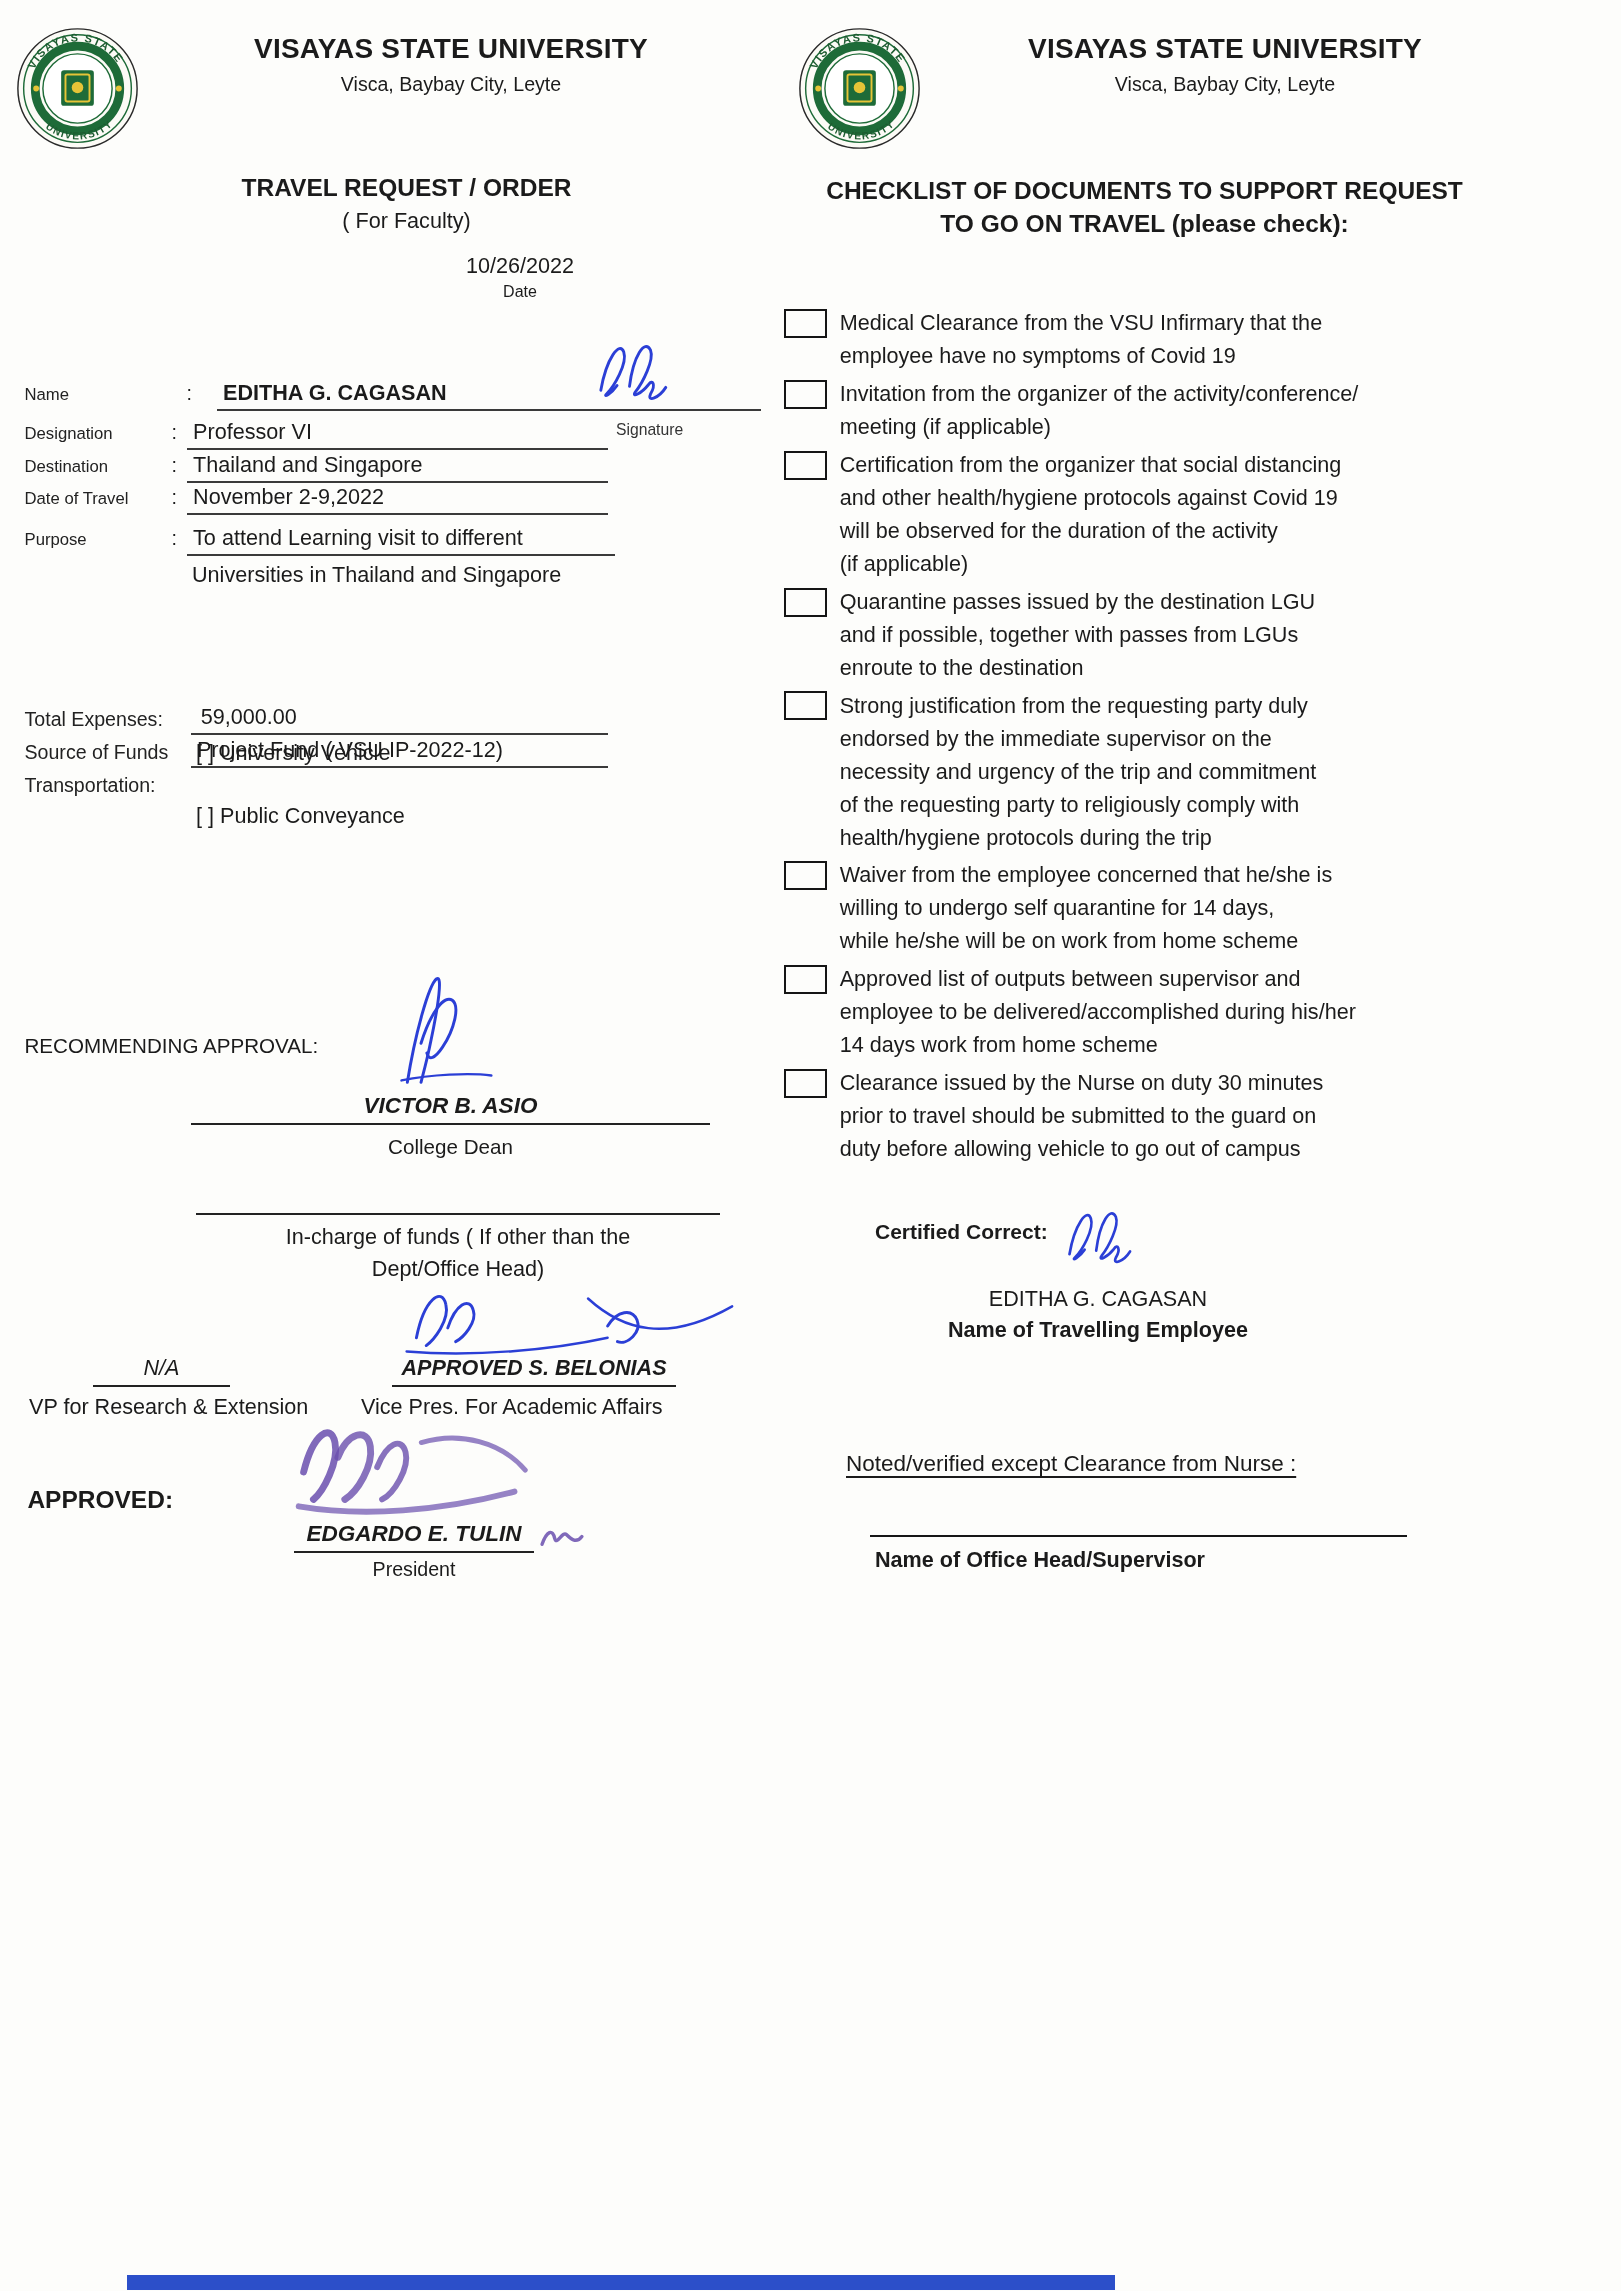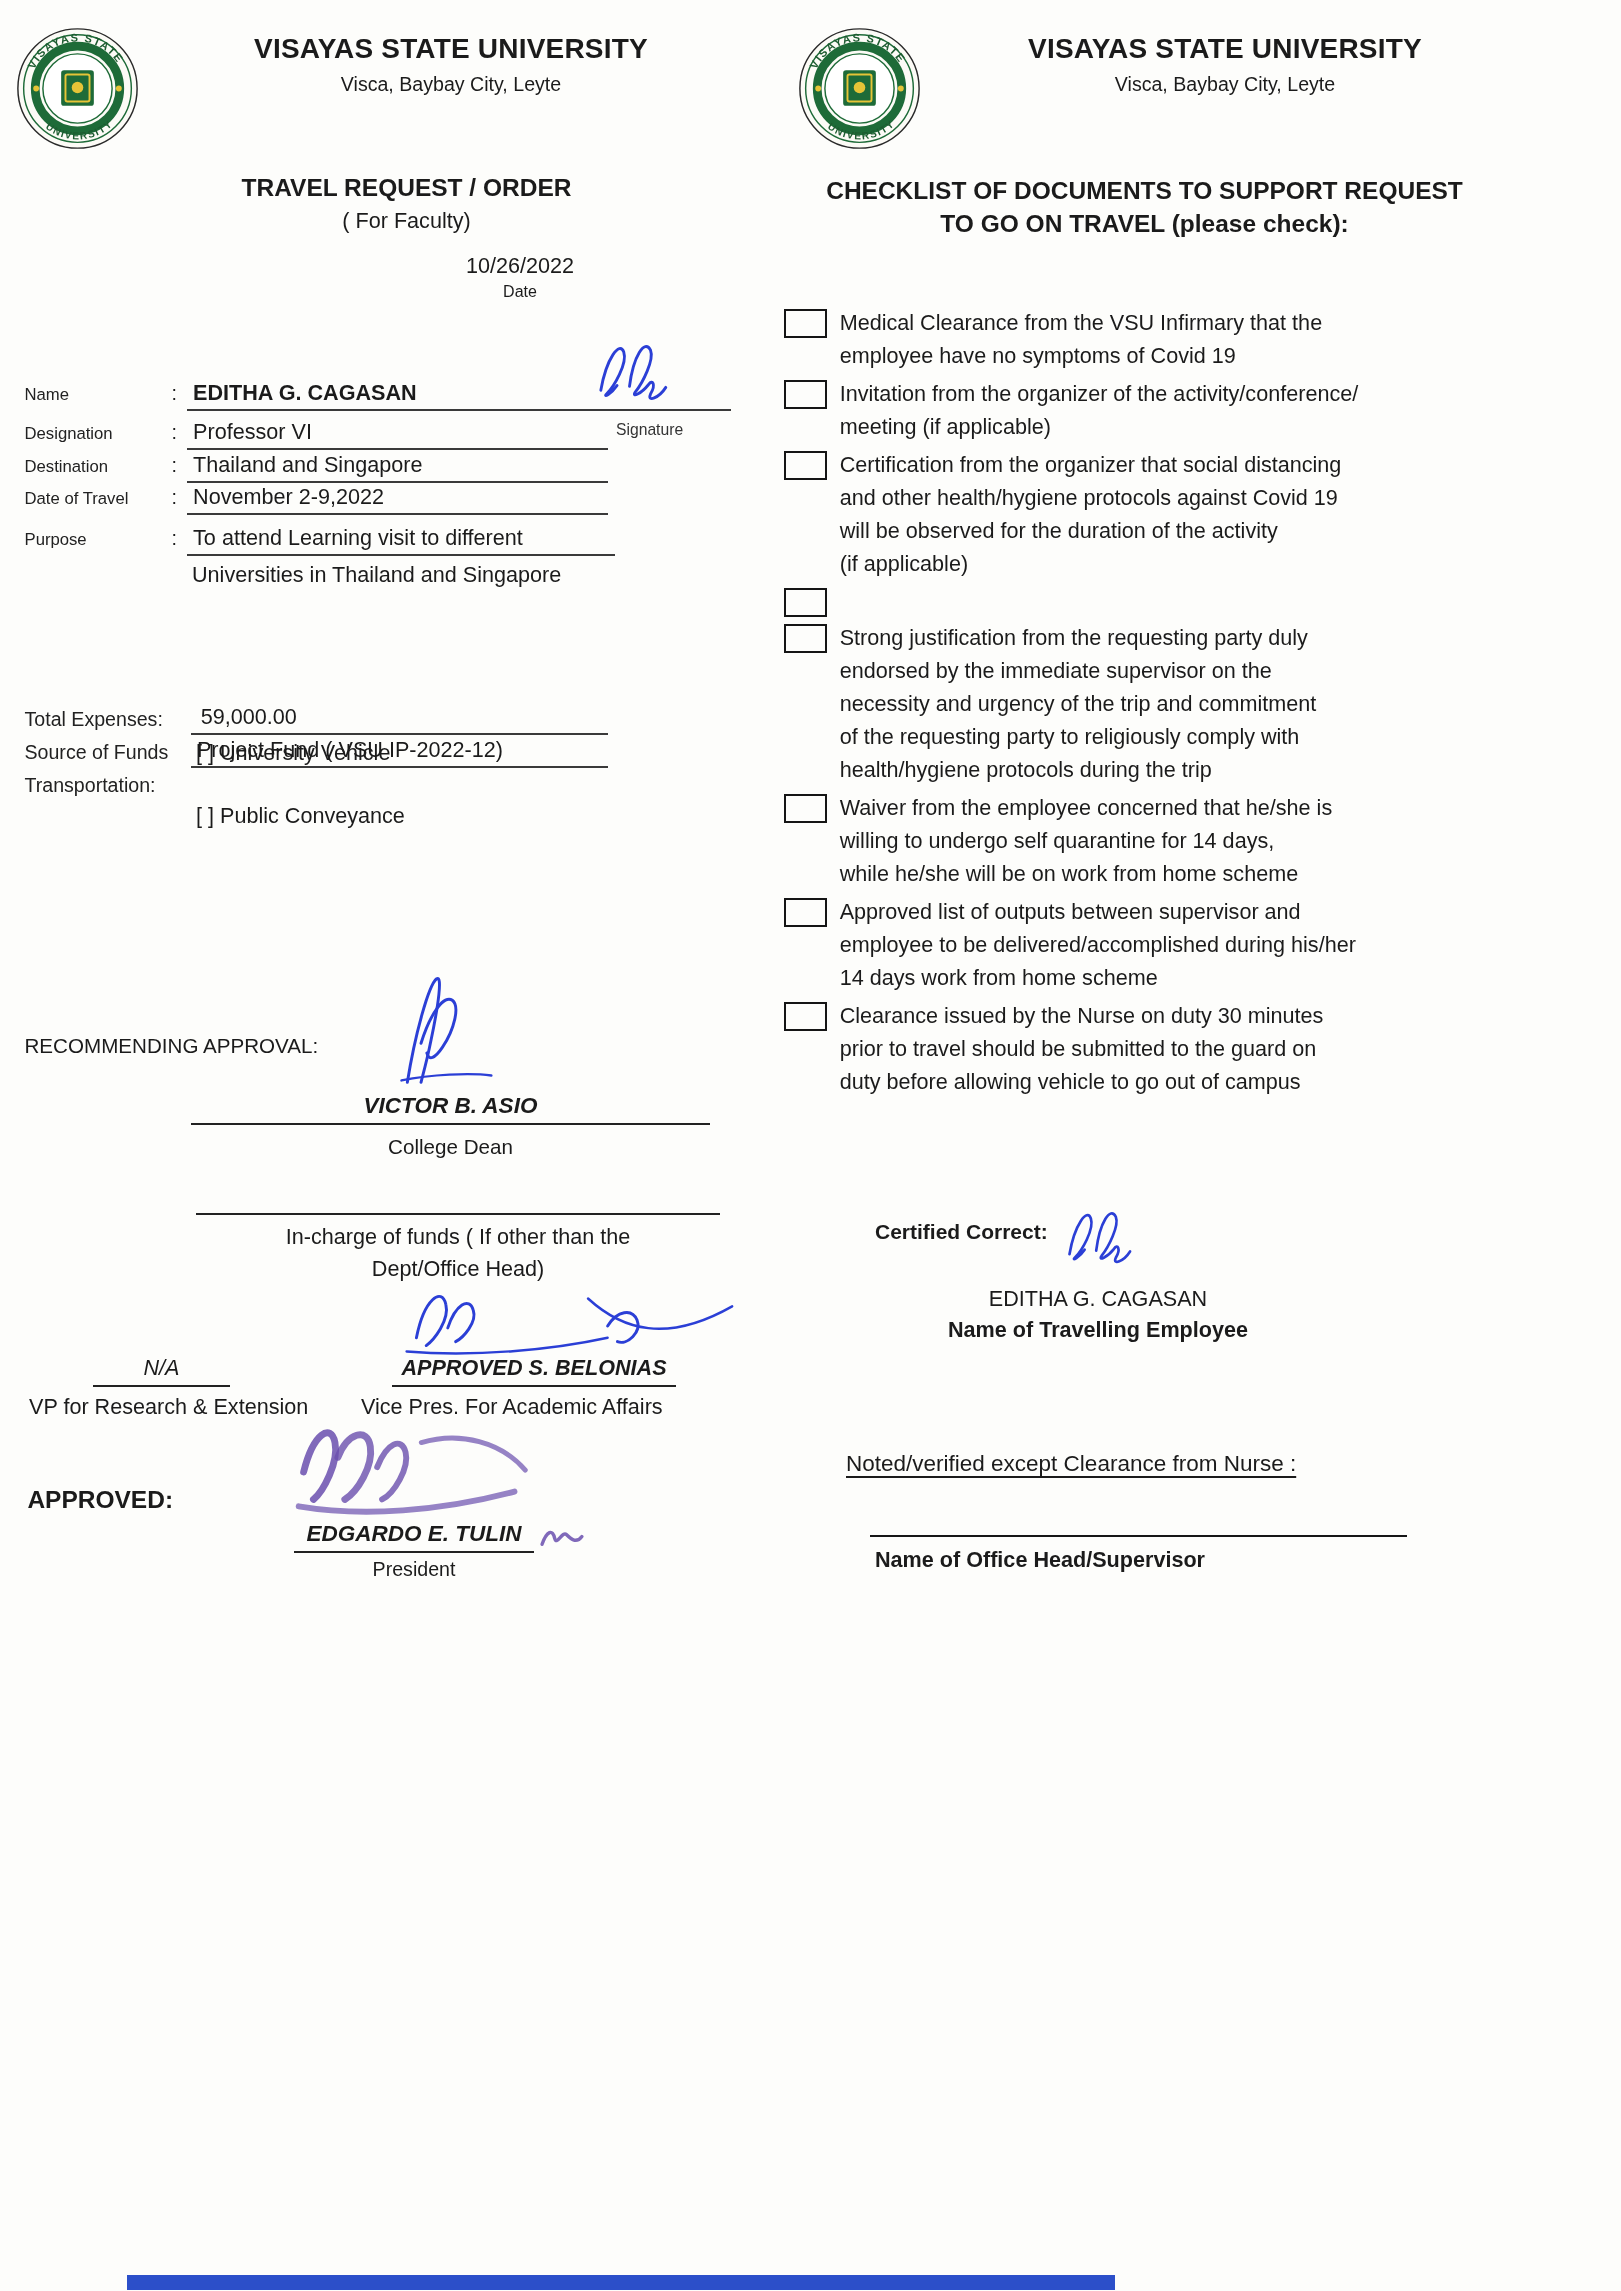--- a/index.html
+++ b/index.html
@@ -74,21 +74,21 @@
     <div class="date-val">10/26/2022</div>
     <div class="date-lbl">Date</div>
   </div>
 
   <svg class="abs sig" style="left:586px; top:331px;" width="108" height="86" viewBox="0 0 110 90">
     <path d="M14,62 C20,28 34,10 38,22 C42,34 28,58 20,66 C16,70 25,66 31,57" fill="none" stroke-width="3" stroke-linecap="round" stroke="#2b3fd6"></path>
     <path d="M44,58 C48,26 60,8 66,20 C70,30 58,54 50,64 C46,70 56,66 64,56 C68,50 72,56 66,66 C62,75 75,70 82,59" fill="none" stroke-width="3" stroke-linecap="round" stroke="#2b3fd6"></path>
   </svg>
   <div class="abs sig-caption" style="left:616px; top:421px;">Signature</div>
 
-  <div class="abs field-row" style="left:24.5px; top:380px;">
+  <div class="abs field-row" style="left:24.5px; top:380px;gap:15px;">
     <span class="f-label">Name</span>
     <span class="f-colon">:</span>
     <span class="f-value b" style="width:544px;">EDITHA G. CAGASAN</span>
   </div>
   <div class="abs field-row" style="left:24.5px; top:419px;">
     <span class="f-label">Designation</span>
     <span class="f-colon">:</span>
     <span class="f-value" style="width:421px;">Professor VI</span>
   </div>
   <div class="abs field-row" style="left:24.5px; top:452px;">
@@ -208,20 +208,23 @@
     </div>
     <div class="check-row">
       <div class="check-box"></div>
       <div class="check-text">Certification from the organizer that social distancing
 and other health/hygiene protocols against Covid 19
 will be observed for the duration of the activity
 (if applicable)</div>
     </div>
     <div class="check-row">
       <div class="check-box"></div>
+      <div class="check-text">Quarantine passes issued by the destination LGU
+and if possible, together with passes from LGUs
+enroute to the destination</div>
     </div>
     <div class="check-row">
       <div class="check-box"></div>
       <div class="check-text">Strong justification from the requesting party duly
 endorsed by the immediate supervisor on the
 necessity and urgency of the trip and commitment
 of the requesting party to religiously comply with
 health/hygiene protocols during the trip</div>
     </div>
     <div class="check-row">

